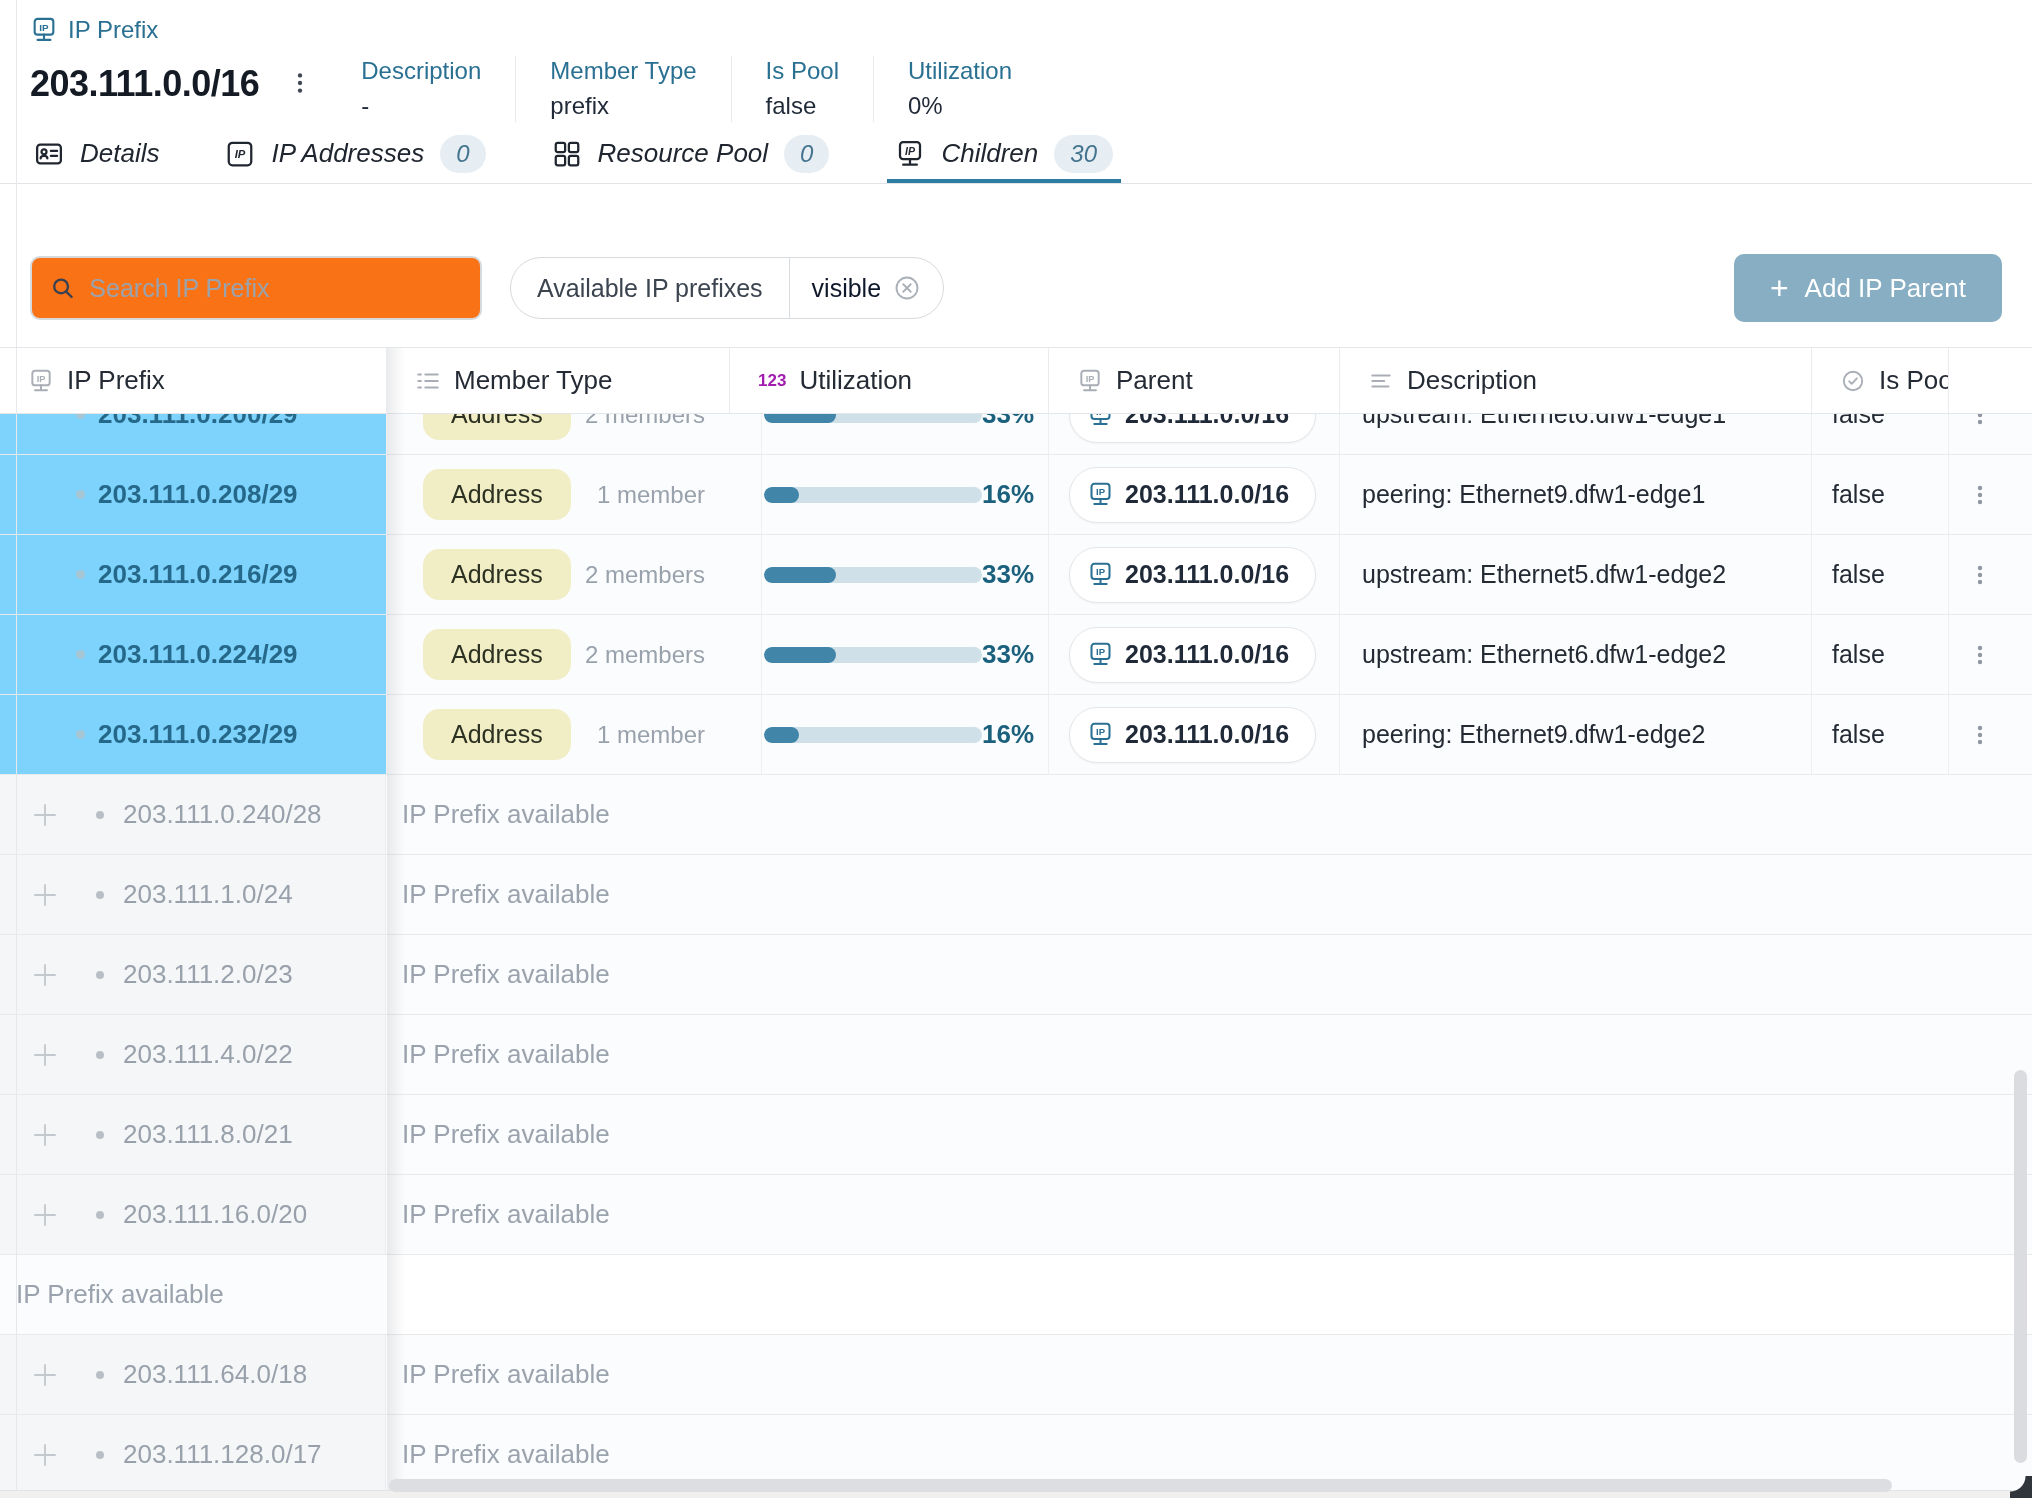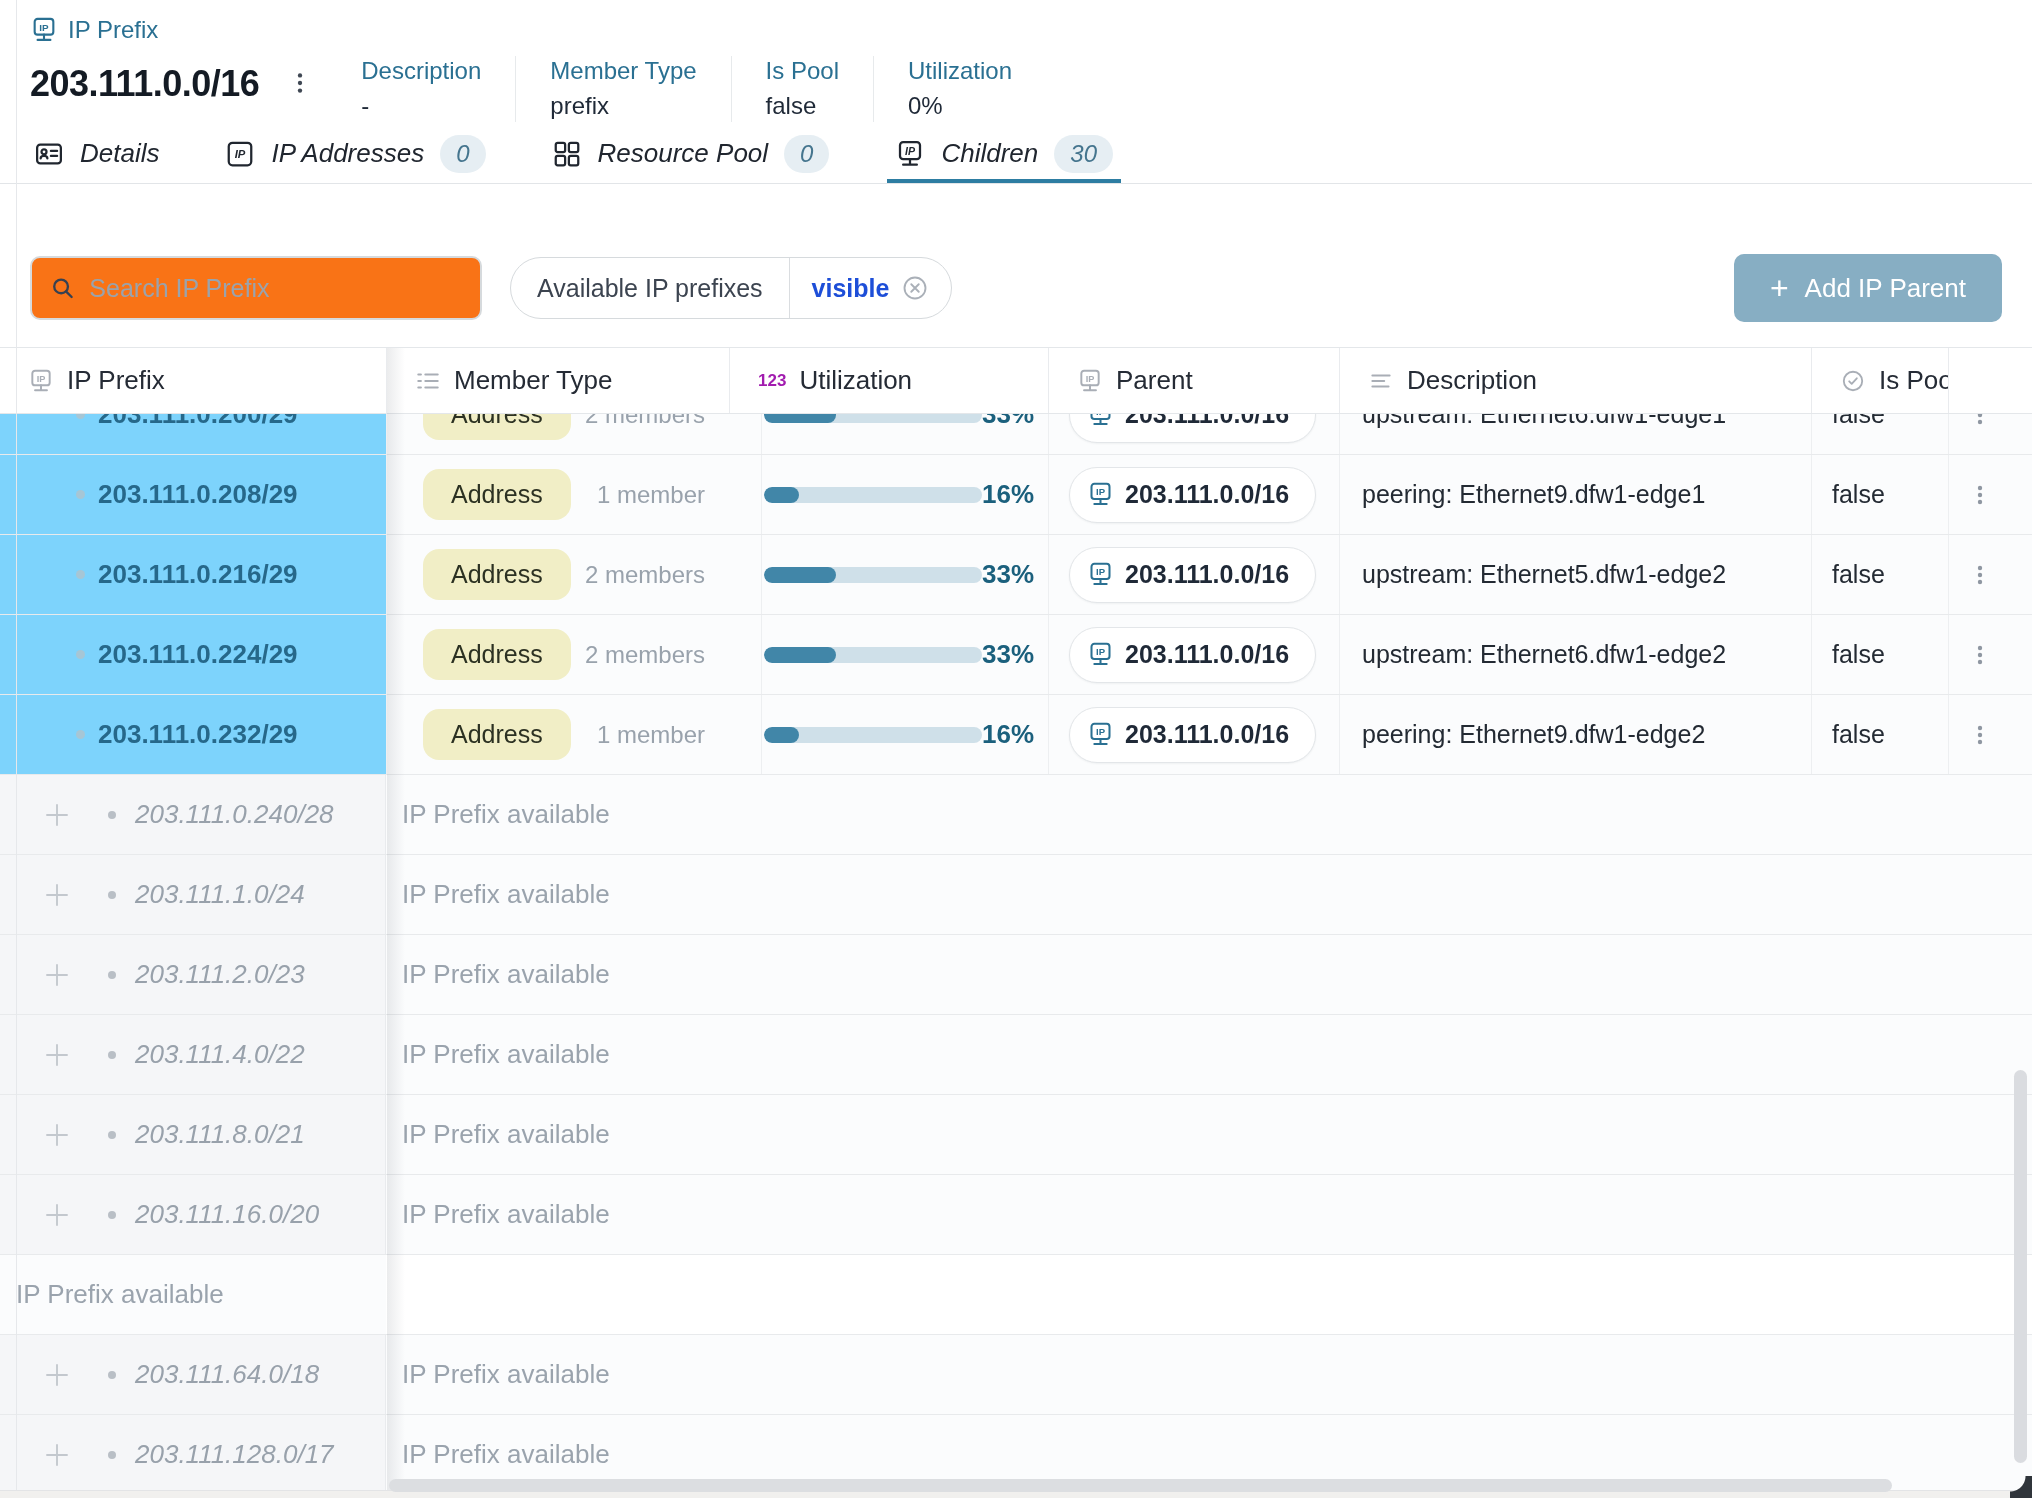--- a/index.html
+++ b/index.html
@@ -36,21 +36,21 @@
   .toolbar { display:flex; align-items:center; margin:71px 30px 0 30px; height:66px; }
   .search-box { display:flex; align-items:center; width:452px; height:64px; border:2px solid #d6dadd;
     border-radius:10px; padding:0 18px; gap:14px; background:#f97316; }
   .search-box input { border:none; outline:none; font-size:25px; color:#374151; width:100%;
     font-family:"Liberation Sans","DejaVu Sans",sans-serif; background:transparent; }
   .search-box input::placeholder { color:#9aa3ad; }
   .chip { display:flex; align-items:stretch; margin-left:28px; height:62px; border:1px solid #d6dadd;
     border-radius:999px; overflow:hidden; background:#fff; }
   .chip-label { display:flex; align-items:center; padding:0 26px; font-size:25px; color:#3c4450; }
   .chip-value { display:flex; align-items:center; gap:12px; padding:0 22px 0 22px; border-left:1px solid #dadde0;
-    font-size:25px; font-weight:700; color:#1d4ed8; cursor:pointer; }
+    font-size:25px; font-weight:400; color:#0f172a; cursor:pointer; }
   .chip-value .xc { color:#aab0b8; }
   .add-btn { margin-left:auto; display:flex; align-items:center; gap:16px; background:#87aec3; color:#ffffff;
     border:none; border-radius:10px; height:68px; padding:0 36px; font-size:26px; font-weight:500;
     font-family:"Liberation Sans","DejaVu Sans",sans-serif; cursor:pointer; }
   .add-btn .plus { font-size:32px; font-weight:400; line-height:0; }
 
   
   .table { margin-top:26px; border-top:1px solid #e4e7ea; position:relative; }
   .grid-cols { display:grid; grid-template-columns:386px 343px 319px 291px 472px 137px 62px; }
   .thead { height:66px; border-bottom:1px solid #e4e7ea; background:#fff; }
@@ -80,21 +80,21 @@
   .pill { display:flex; align-items:center; gap:11px; background:#fff; border:1px solid #e3e6e9; border-radius:999px;
     height:56px; padding:0 26px 0 17px; box-shadow:0 1px 2px rgba(20,30,40,0.05); font-size:25px; font-weight:600;
     color:#1f2937; cursor:pointer; }
   .pill .pic { color:#2a7092; }
   .c-desc { padding-left:22px; font-size:25px; color:#232a33;text-align:center; }
   .c-pool { padding-left:20px; font-size:25px; color:#232a33; }
   .c-actions { justify-content:center; }
   .kebab { color:#8f97a2; cursor:pointer; display:flex; }
 
   .arow { display:grid; grid-template-columns:386px 1fr; height:80px; border-bottom:1px solid #e8eaec; }
-  .arow .a1 { background:#f5f6f8; display:flex; align-items:center; padding-left:42px; border-right:1px solid #e9ebee; overflow:hidden; white-space:nowrap;font-style:italic; }
+  .arow .a1 { background:#f5f6f8; display:flex; align-items:center; padding-left:30px; border-right:1px solid #e9ebee; overflow:hidden; white-space:nowrap; }
   .arow .a2 { background:#fbfcfd; display:flex; align-items:center; padding-left:16px; font-size:26px; color:#9aa3ad; }
   .aplus { color:#c3c8ce; cursor:pointer; flex:none; display:flex; }
   .adot { width:8px; height:8px; border-radius:50%; background:#b9bfc6; margin-left:36px; flex:none; }
   .aprefix { margin-left:19px; color:#98a1ab; font-size:26px; }
 
   .col-shadow { position:absolute; left:387px; top:0; height:1148px; width:18px; z-index:5; pointer-events:none;
     background:linear-gradient(to right, rgba(31,41,55,0.09), rgba(31,41,55,0)); }
 
   
   .v-thumb { position:absolute; right:5px; top:1070px; width:13px; height:393px; border-radius:7px; background:#dadce0; z-index:10; cursor:pointer; }

